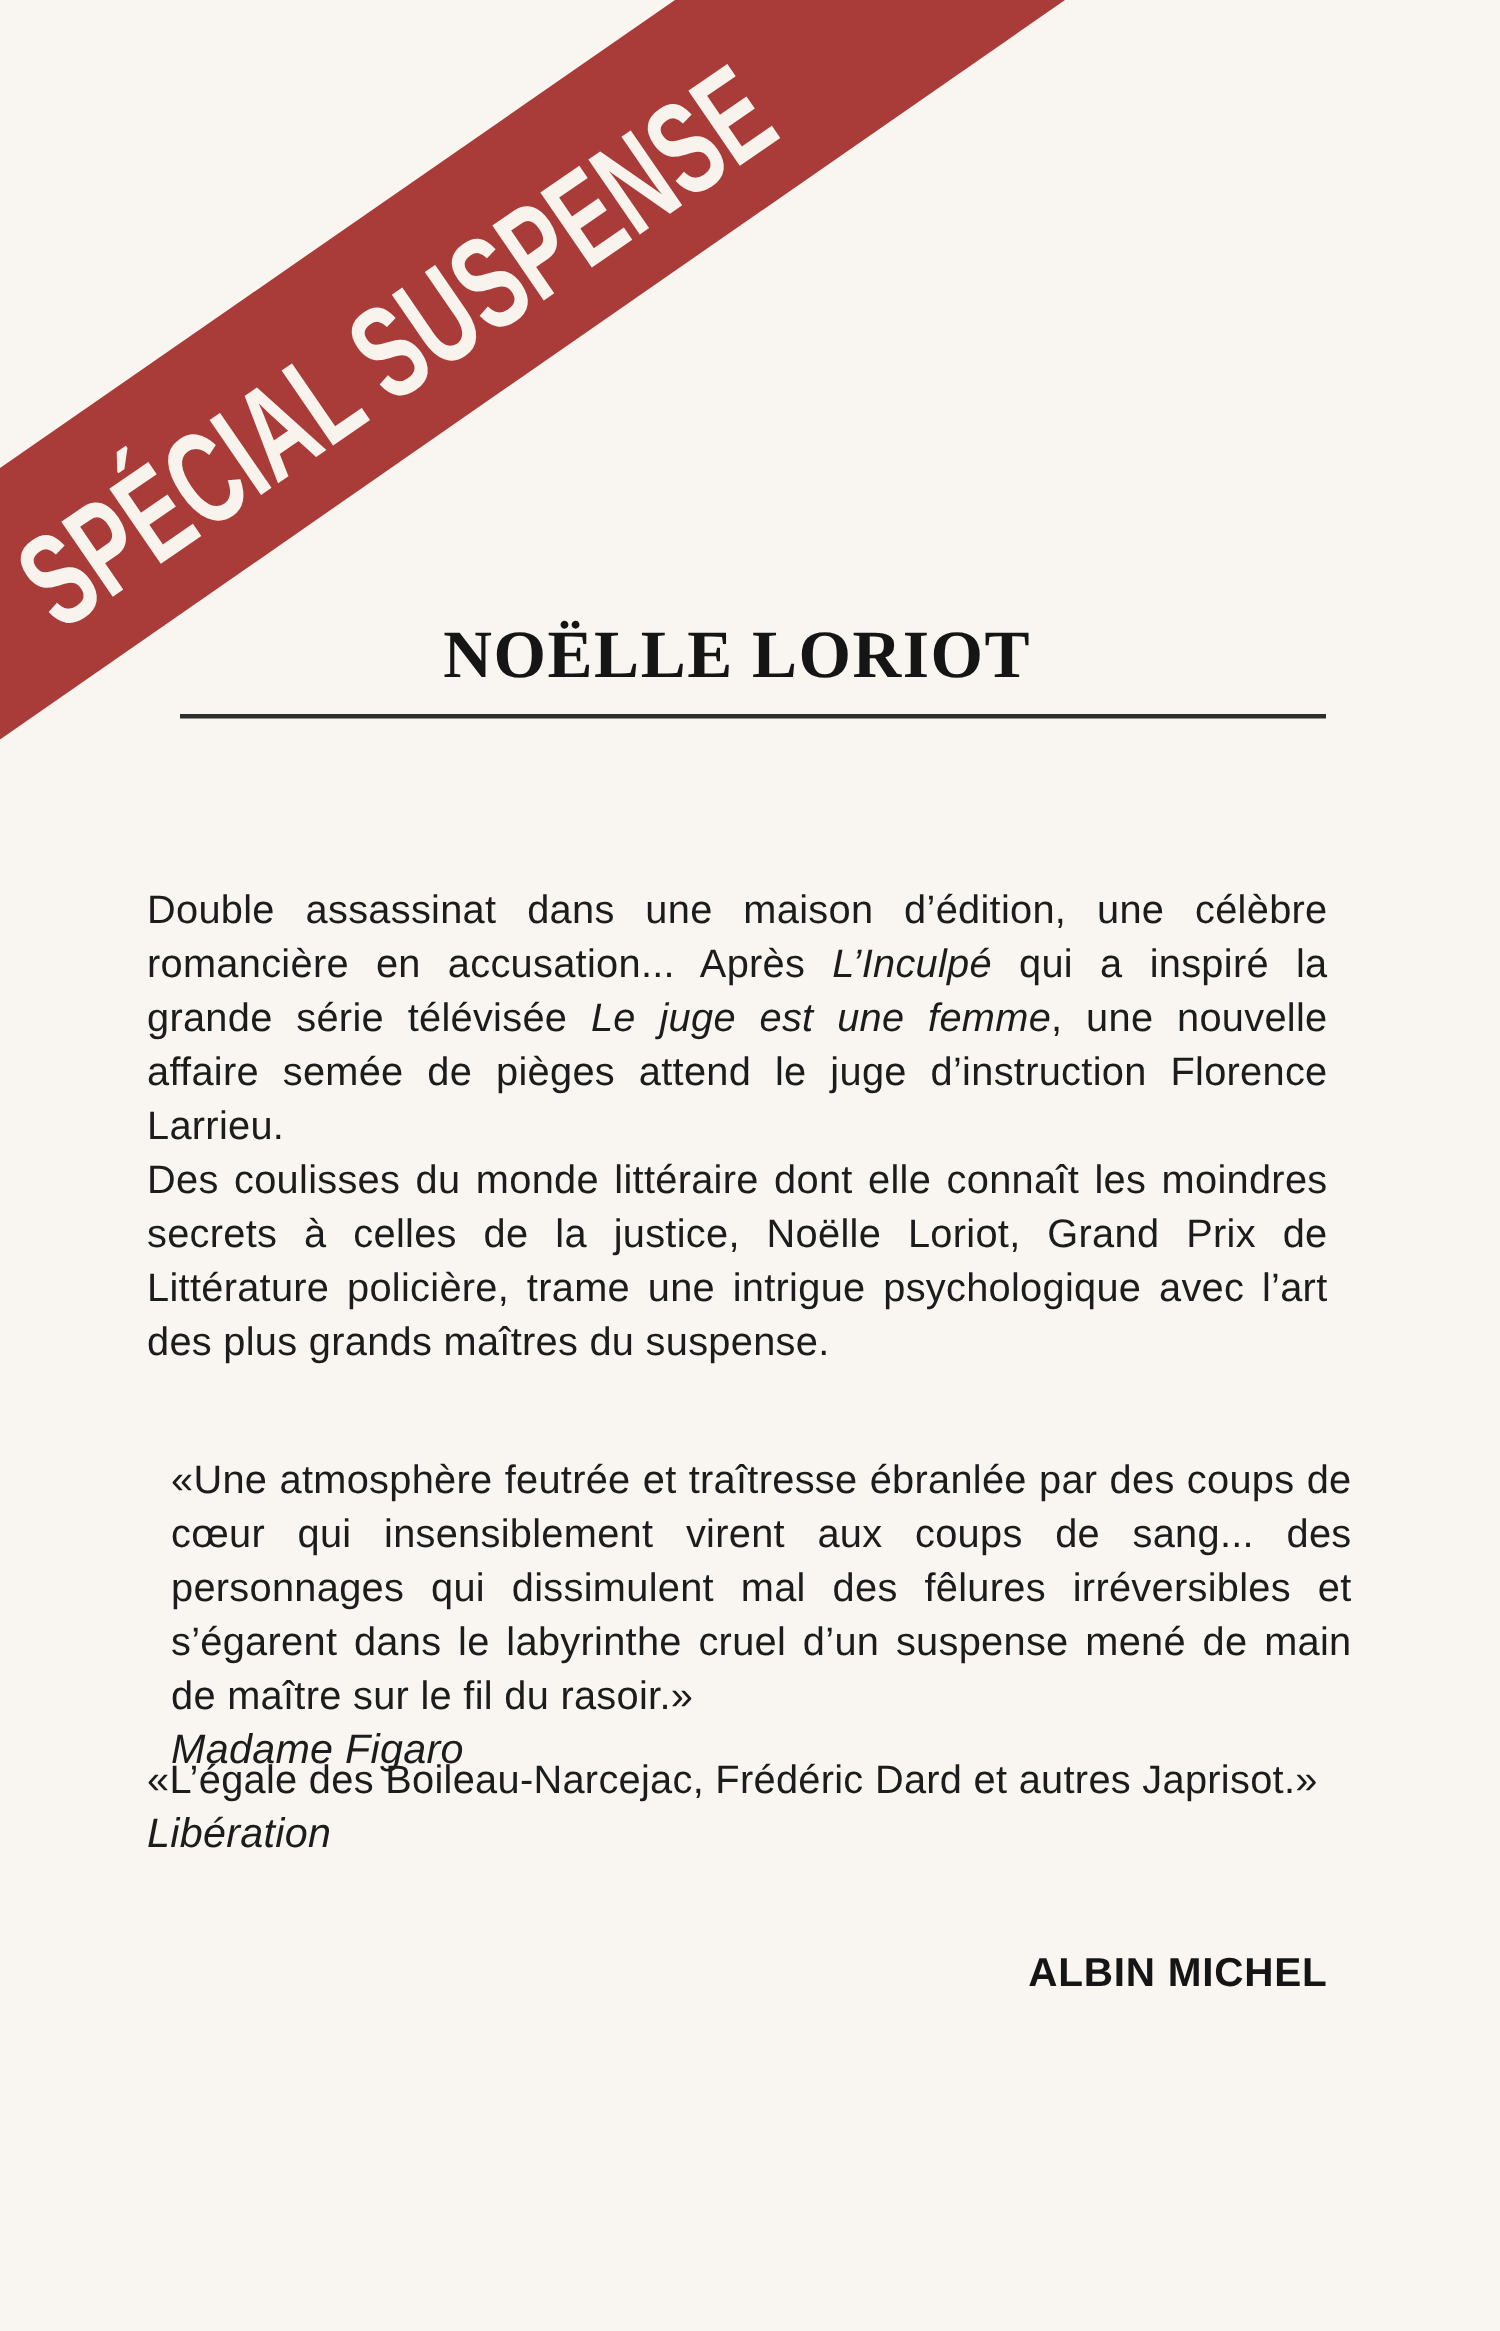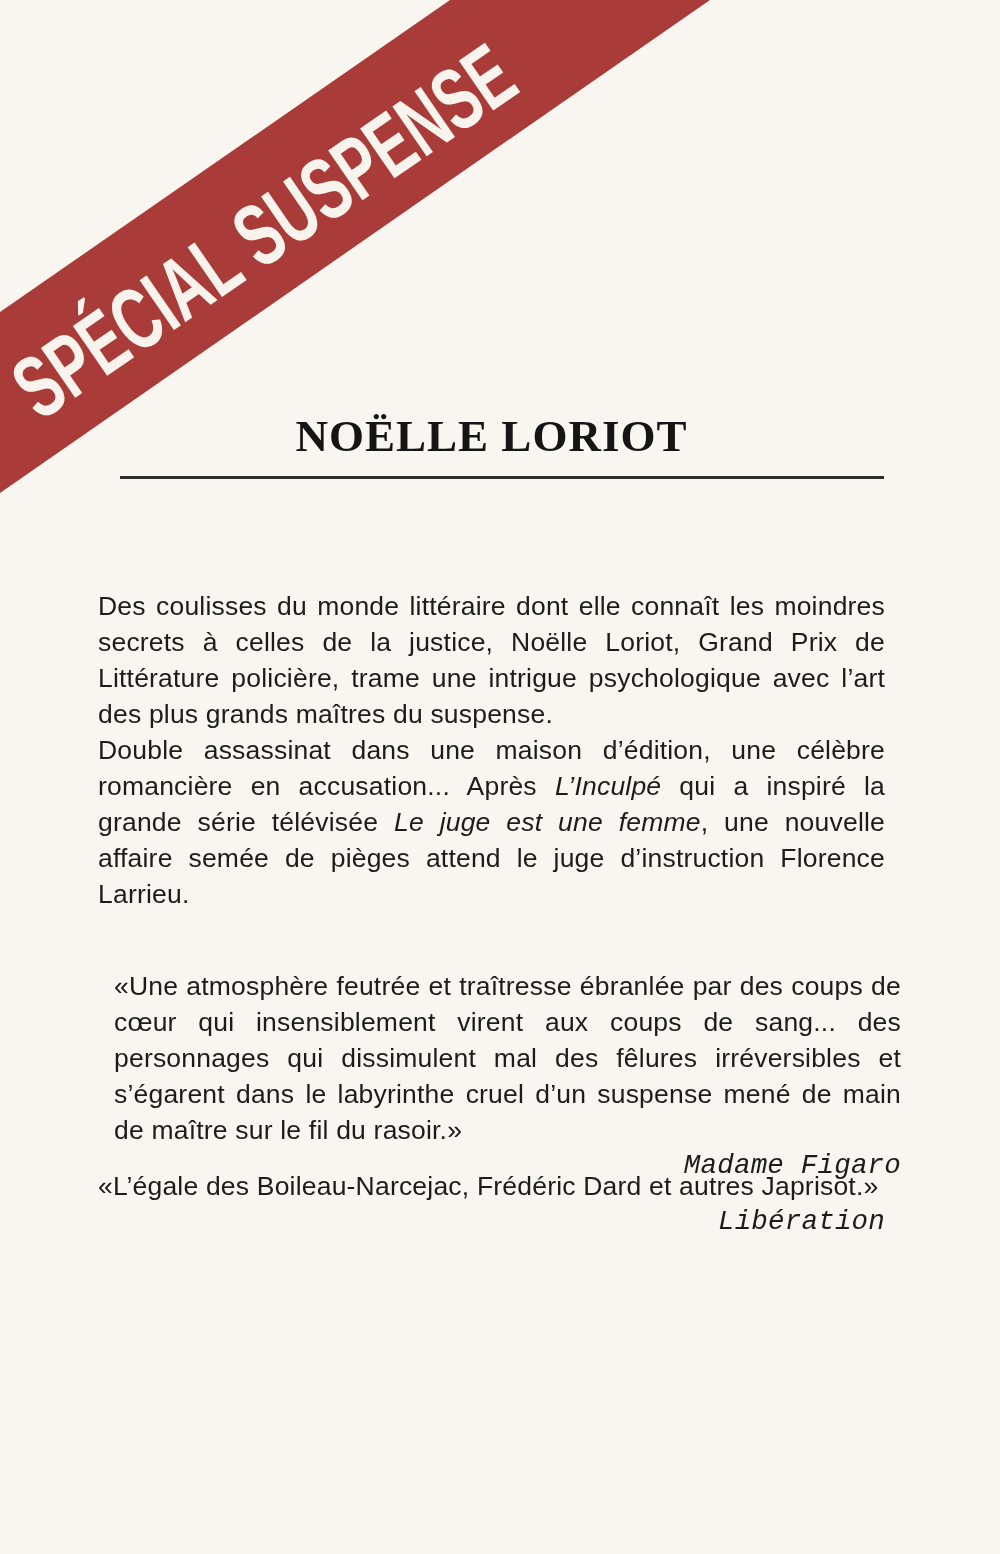--- a/index.html
+++ b/index.html
@@ -86,25 +86,23 @@
     top: 1168px;
     width: 787px;
     margin: 0;
     font-size: 26.5px;
     line-height: 36px;
     letter-spacing: 0.2px;
   }
   .quote-block-1 p, .quote-block-2 p { margin: 0; text-align: justify; }
   .attribution {
     display: block;
-    text-align: right;
     font-style: italic;
     font-size: 27.5px;
     line-height: 36px;
-    font-family: Liberation Mono, monospace;
   }
   .publisher {
     position: absolute;
     left: 98px;
     top: 1300px;
     width: 787px;
     margin: 0;
     text-align: right;
     font-size: 27px;
     line-height: 30px;
@@ -122,28 +120,29 @@
     <polygon points="450,0 710,0 0,493 0,312" fill="#a93b38"></polygon>
     <text fill="#f8f4ed" font-size="88" textLength="585" lengthAdjust="spacingAndGlyphs" transform="translate(40 422) rotate(-34.5)">SPÉCIAL SUSPENSE</text>
   </svg>
 
   <h1 class="author">NOËLLE LORIOT</h1>
 
   <div class="title-divider"></div>
 
 
   <section class="blurb">
+    <p><span>Double assassinat dans une maison d’édition, une célèbre romancière en accusation... Après </span><em>L’Inculpé</em><span> qui a inspiré la grande série télévisée </span><em>Le juge est une femme</em><span>, une nouvelle affaire semée de pièges attend le juge d’instruction Florence Larrieu.</span></p>
     <p>Des coulisses du monde littéraire dont elle connaît les moindres secrets à celles de la justice, Noëlle Loriot, Grand Prix de Littérature policière, trame une intrigue psychologique avec l’art des plus grands maîtres du suspense.</p>
-    <p><span>Double assassinat dans une maison d’édition, une célèbre romancière en accusation... Après </span><em>L’Inculpé</em><span> qui a inspiré la grande série télévisée </span><em>Le juge est une femme</em><span>, une nouvelle affaire semée de pièges attend le juge d’instruction Florence Larrieu.</span></p>
   </section>
 
   <blockquote class="quote-block-1">
     <p>«Une atmosphère feutrée et traîtresse ébranlée par des coups de cœur qui insensiblement virent aux coups de sang... des personnages qui dissimulent mal des fêlures irréversibles et s’égarent dans le labyrinthe cruel d’un suspense mené de main de maître sur le fil du rasoir.»</p>
     <cite class="attribution">Madame Figaro</cite>
   </blockquote>
 
   <blockquote class="quote-block-2">
     <p>«L’égale des Boileau-Narcejac, Frédéric Dard et autres Japrisot.»</p>
     <cite class="attribution">Libération</cite>
   </blockquote>
 
+  <div class="publisher">ALBIN MICHEL</div>
 
 </div>
 
 </body></html>

